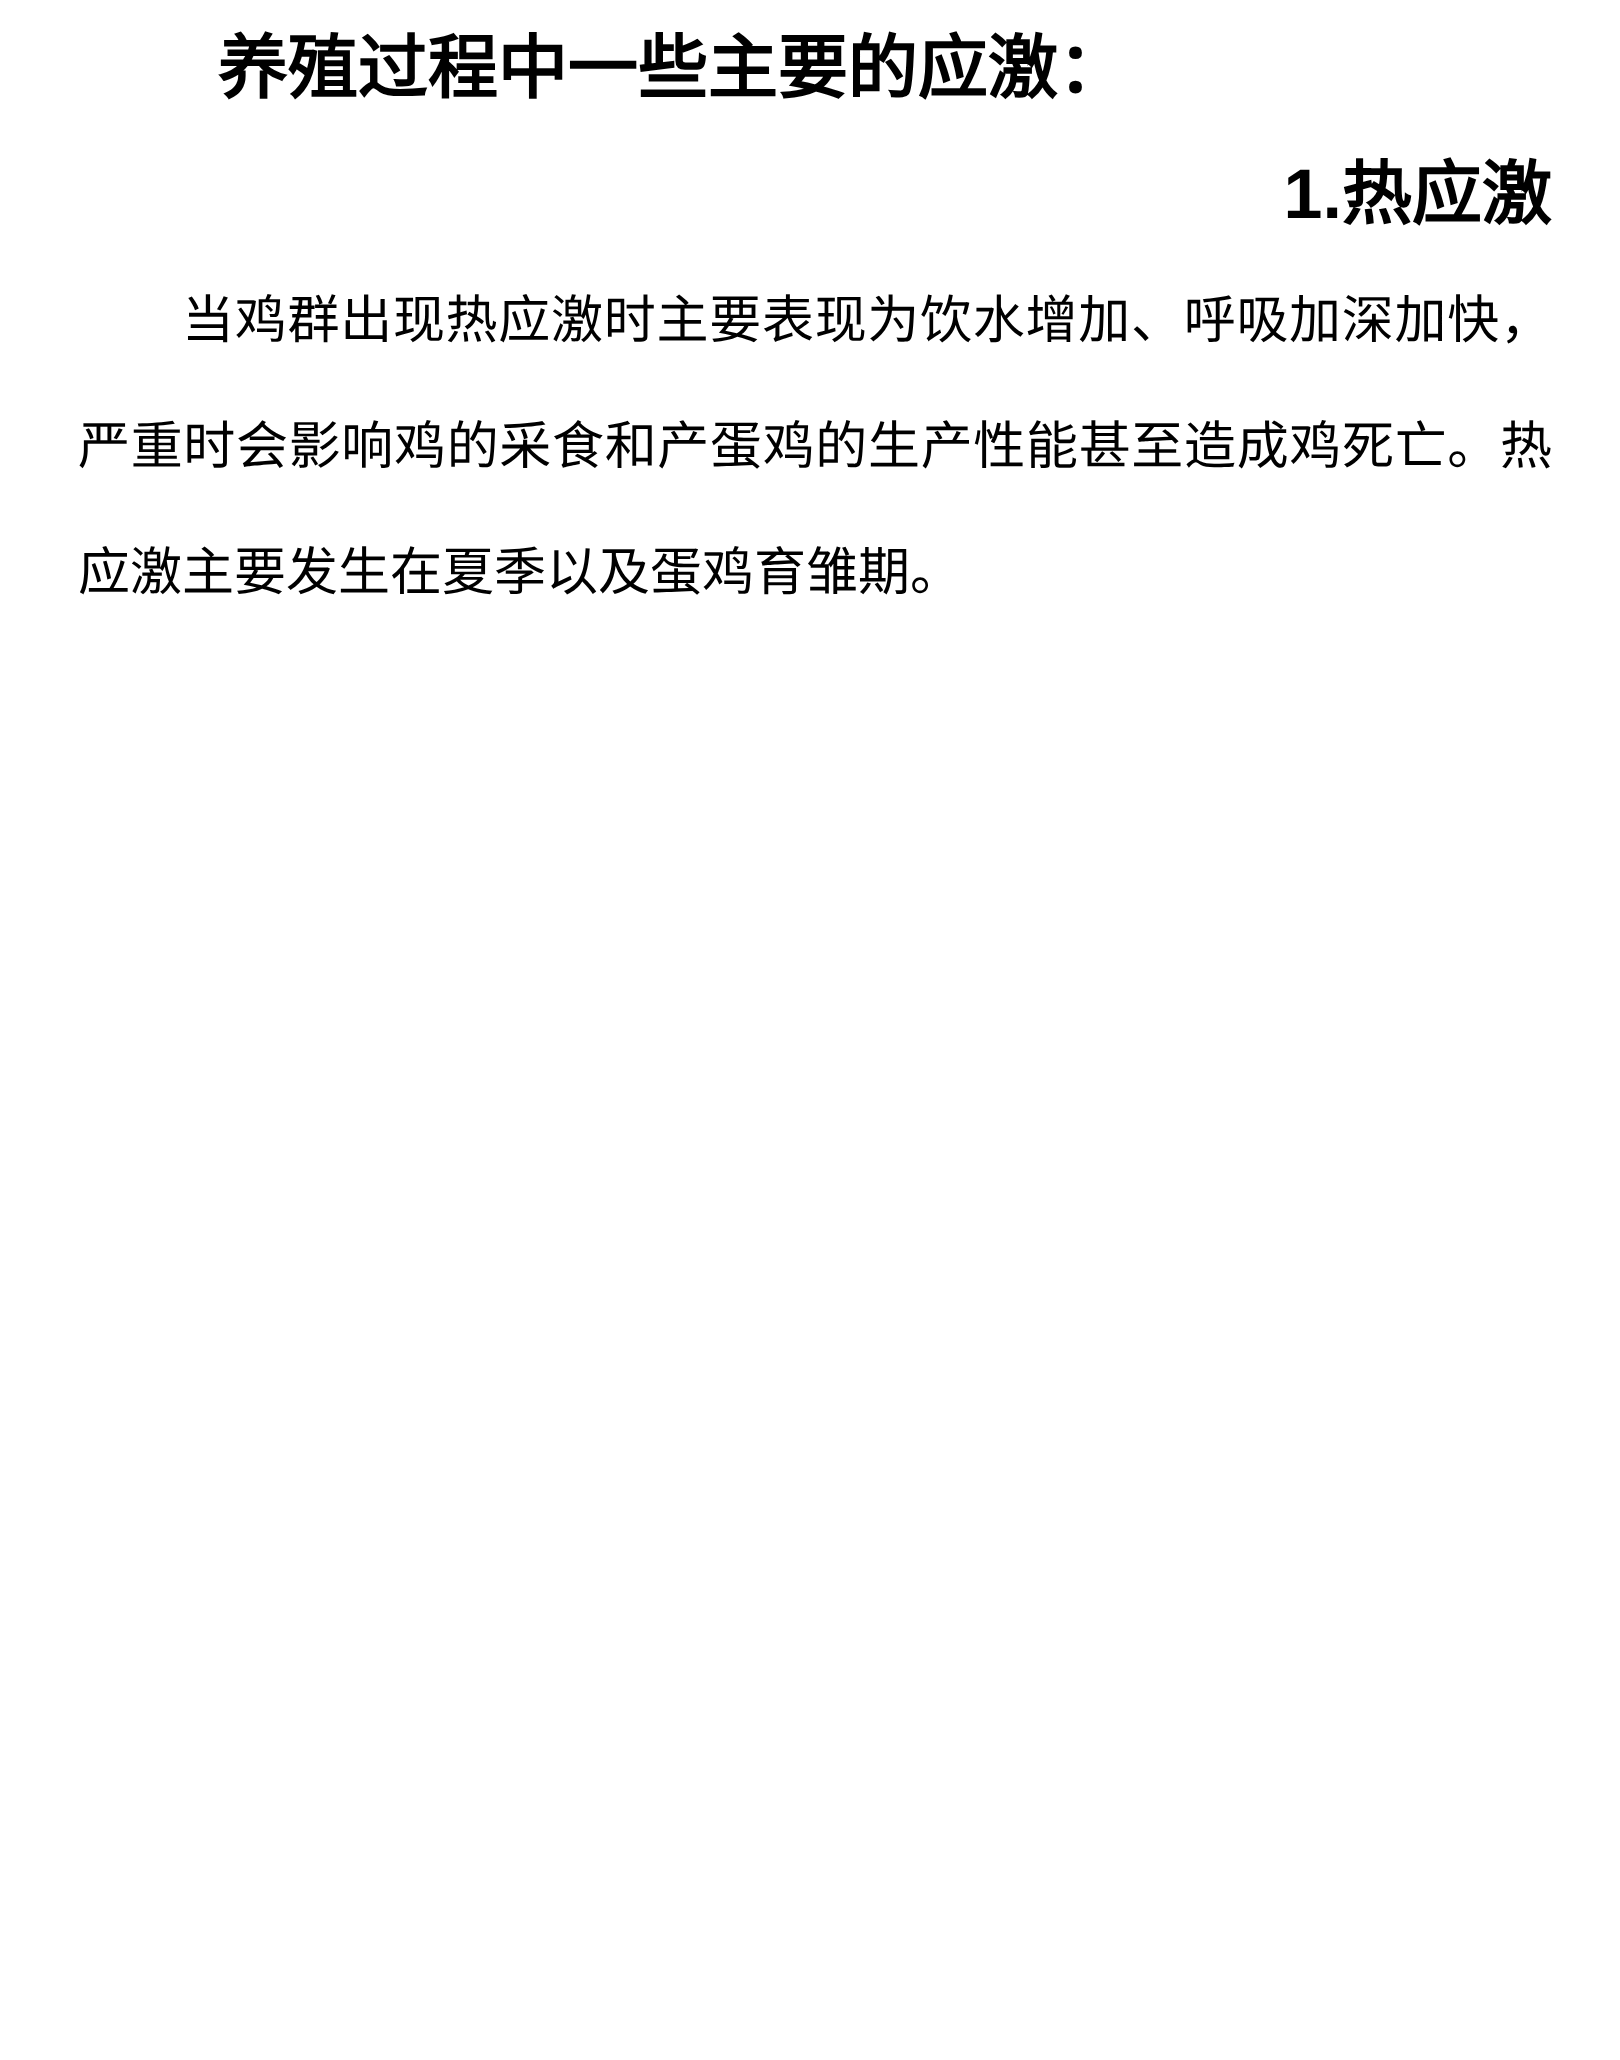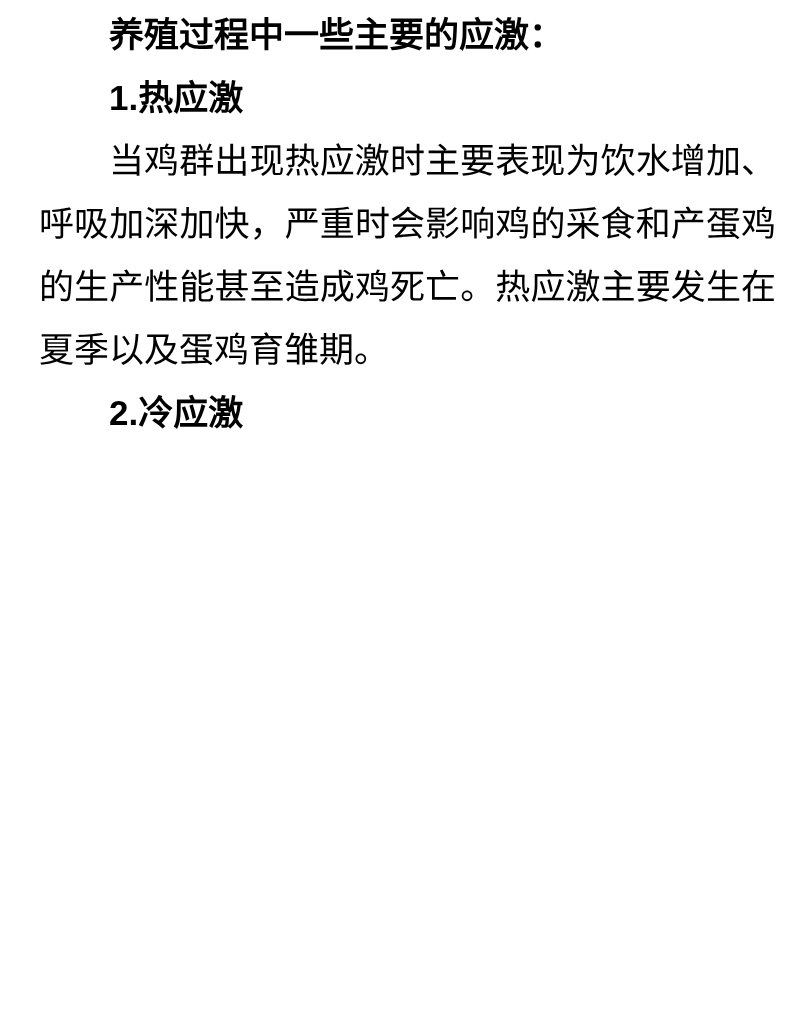--- a/index.html
+++ b/index.html
@@ -35,42 +35,41 @@
       font-weight: 700;
       text-indent: 2em;
       text-align: left;
     }
     .section-title {
       margin: 0;
       font-size: 35px;
       line-height: 63px;
       font-weight: 700;
       text-indent: 2em;
-      text-align: left;
+      text-align: right;
     }
     .paragraph {
       margin: 0;
-      font-size: 35px;
+      font-size: 26px;
       line-height: 63px;
       font-weight: 400;
       text-indent: 2em;
       text-align: justify;
     }
   </style>
 </head>
 <body>
 
 <div class="page">
   <div class="doc-text">
 
     <div class="doc-heading">养殖过程中一些主要的应激：</div>
 
     <div class="section">
       <div class="section-title">1.热应激</div>
       <p class="paragraph">当鸡群出现热应激时主要表现为饮水增加、呼吸加深加快，严重时会影响鸡的采食和产蛋鸡的生产性能甚至造成鸡死亡。热应激主要发生在夏季以及蛋鸡育雏期。</p>
     </div>
 
     <div class="section">
-      <div class="section-title">2.冷应激</div>
     </div>
 
   </div>
 </div>
 
 </body></html>

